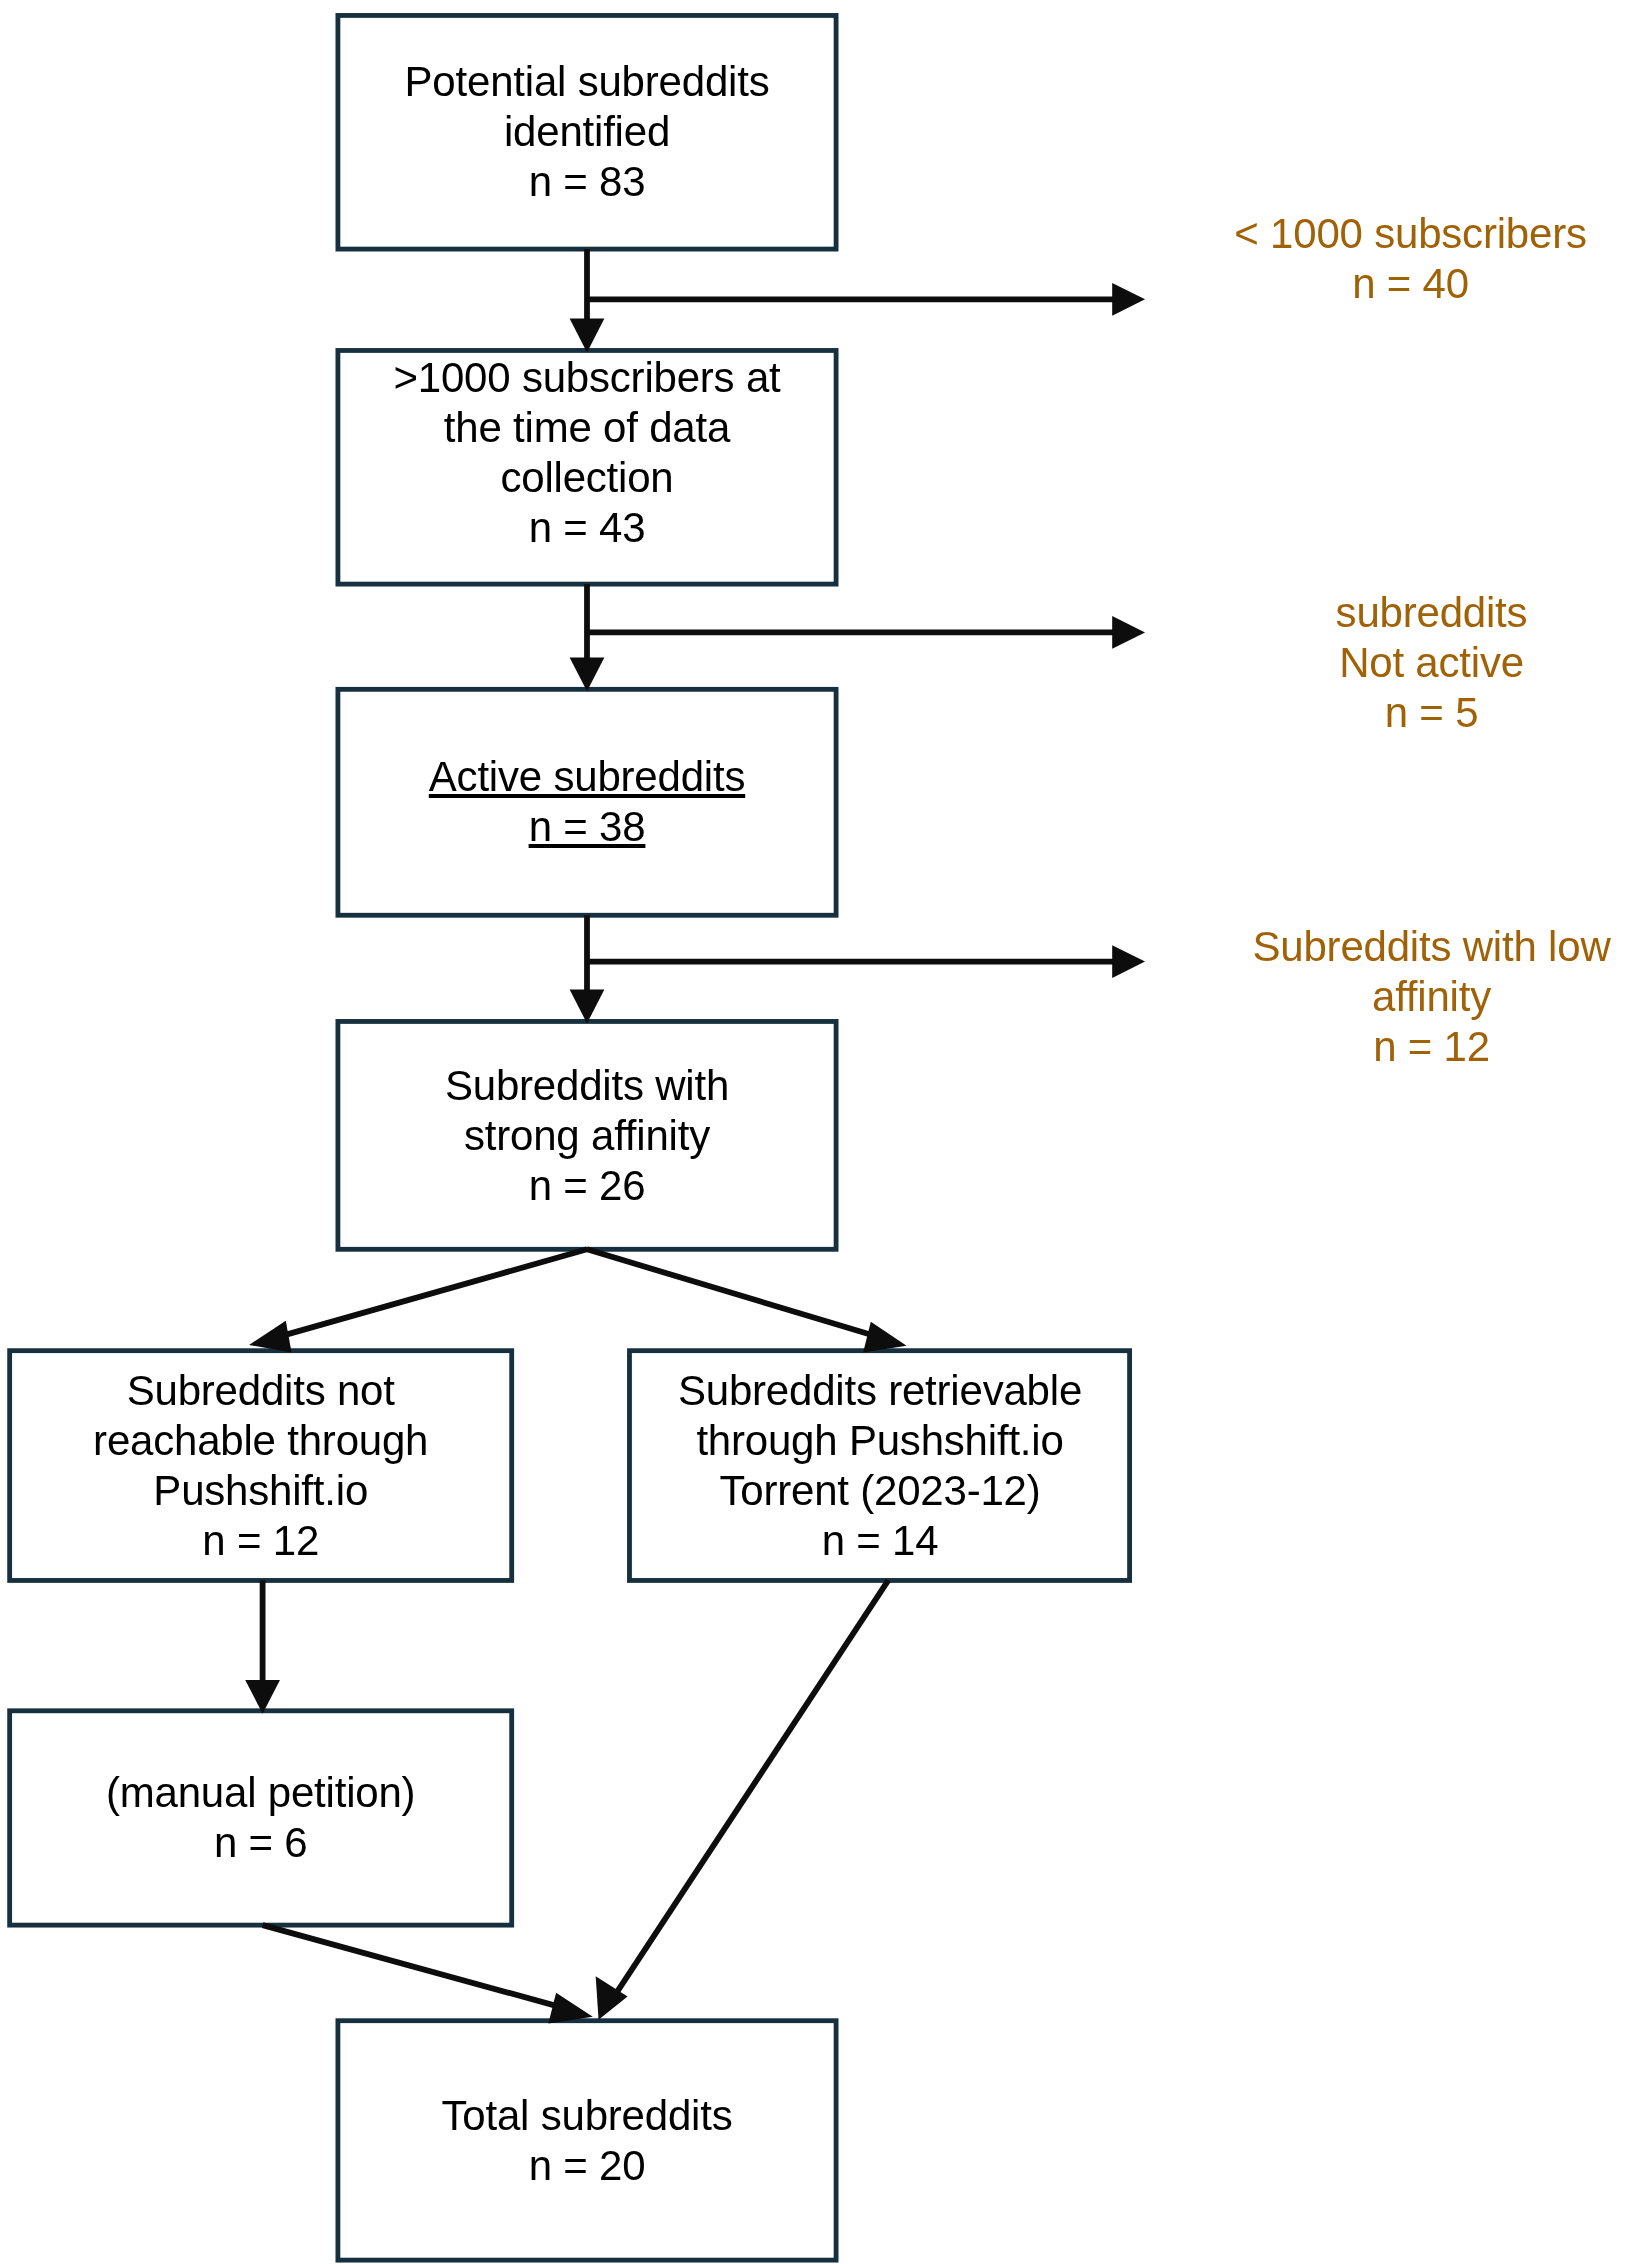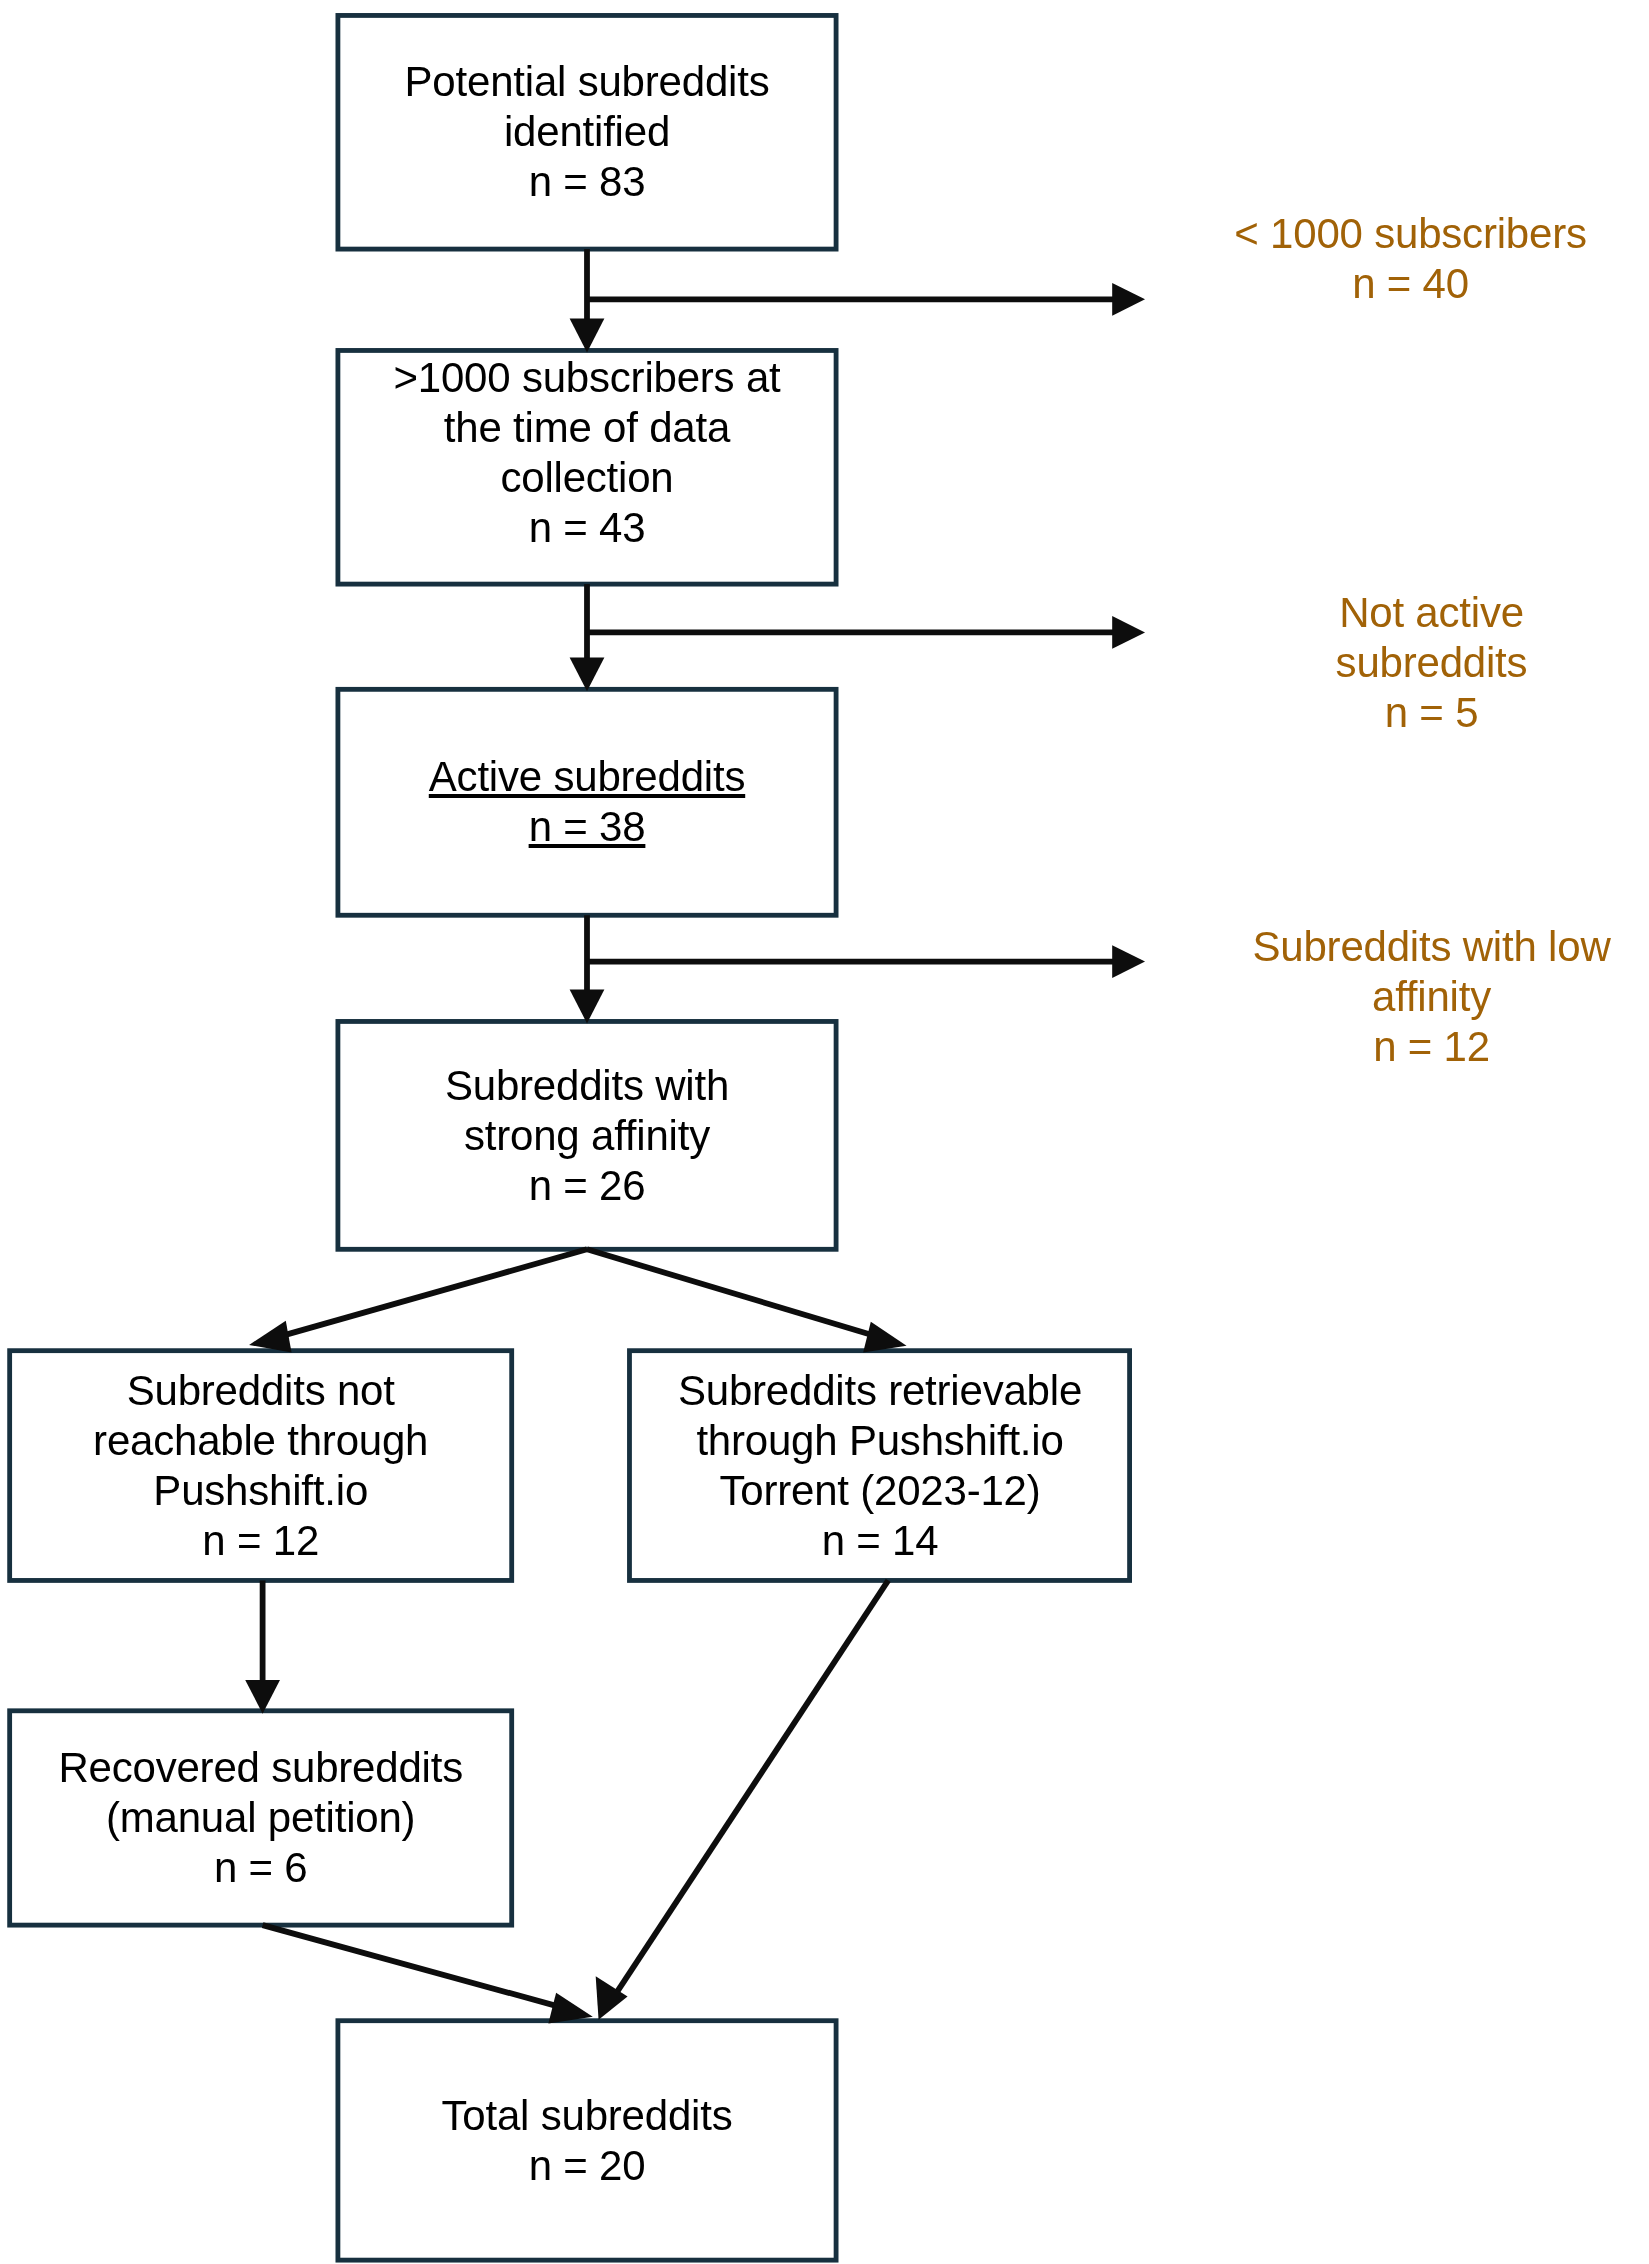--- a/index.html
+++ b/index.html
@@ -137,38 +137,37 @@
   </div>
 
   <div class="box-text" style="left:630px;top:1351px;width:500px;height:230px;">
     <span class="ln">Subreddits retrievable</span>
     <span class="ln">through Pushshift.io</span>
     <span class="ln">Torrent (2023-12)</span>
     <span class="ln">n = 14</span>
   </div>
 
   <div class="box-text" style="left:9.7px;top:1711px;width:502px;height:214px;">
-    <span class="ln">Recovered subreddits</span>
     <span class="ln">(manual petition)</span>
     <span class="ln">n = 6</span>
   </div>
 
   <div class="box-text" style="left:338px;top:2021px;width:498px;height:239px;">
     <span class="ln">Total subreddits</span>
     <span class="ln">n = 20</span>
   </div>
 
   <div class="side-label" style="left:1176px;top:209px;width:469px;">
     <span class="ln">&lt; 1000 subscribers</span>
     <span class="ln">n = 40</span>
   </div>
 
   <div class="side-label" style="left:1217px;top:588px;width:429px;">
+    <span class="ln">subreddits</span>
     <span class="ln">Not active</span>
-    <span class="ln">subreddits</span>
     <span class="ln">n = 5</span>
   </div>
 
   <div class="side-label" style="left:1215px;top:922px;width:433px;">
     <span class="ln">Subreddits with low</span>
     <span class="ln">affinity</span>
     <span class="ln">n = 12</span>
   </div>
 
 </div>

